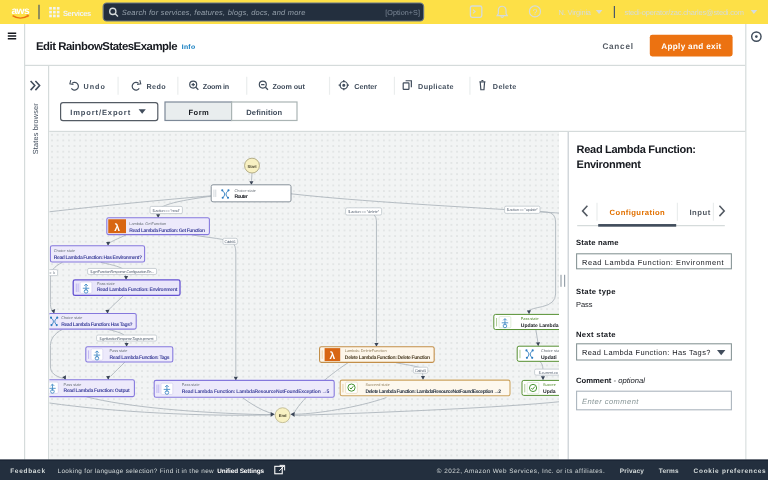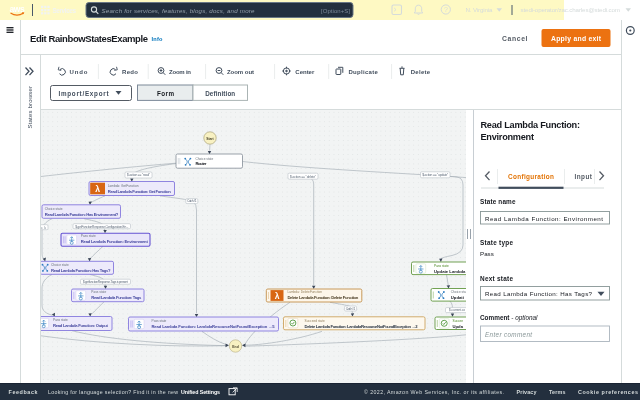--- a/index.html
+++ b/index.html
@@ -5,21 +5,21 @@
   * { margin:0; padding:0; box-sizing:border-box; }
   html,body { width:640px; height:400px; overflow:hidden; background:#fff;
     font-family:"Liberation Sans", sans-serif; }
   .abs { position:absolute; }
   #stage { position:relative; width:640px; height:400px; }
 </style>
 </head>
 <body>
 <div id="stage">
 
-  <div class="abs" style="left:0;top:0;width:564px;height:20px;background:#fef9c3;">
+  <div class="abs" style="left:0;top:0;width:640px;height:20px;background:#fde047;">
     <svg class="abs" style="left:0;top:0;" width="640" height="20" viewBox="0 0 640 20">
       <text x="9.5" y="11.5" font-size="8.5" font-weight="bold" fill="#fff" letter-spacing="-0.4">aws</text>
       <path d="M10.5 13 Q17 17.3 23.5 13" stroke="#ec7211" stroke-width="1.1" fill="none"></path>
       <path d="M22.2 12.4 l1.8 0.4 -1.1 1.5" stroke="#ec7211" stroke-width="0.8" fill="none"></path>
       <line x1="32.5" y1="4" x2="32.5" y2="16" stroke="#49586a" stroke-width="1"></line>
       <g fill="#f1f3f3">
         <rect x="41" y="5.8" width="2.2" height="2.2"></rect>
           <rect x="44.2" y="5.8" width="2.2" height="2.2"></rect>
           <rect x="47.4" y="5.8" width="2.2" height="2.2"></rect>
         <rect x="41" y="9" width="2.2" height="2.2"></rect>

